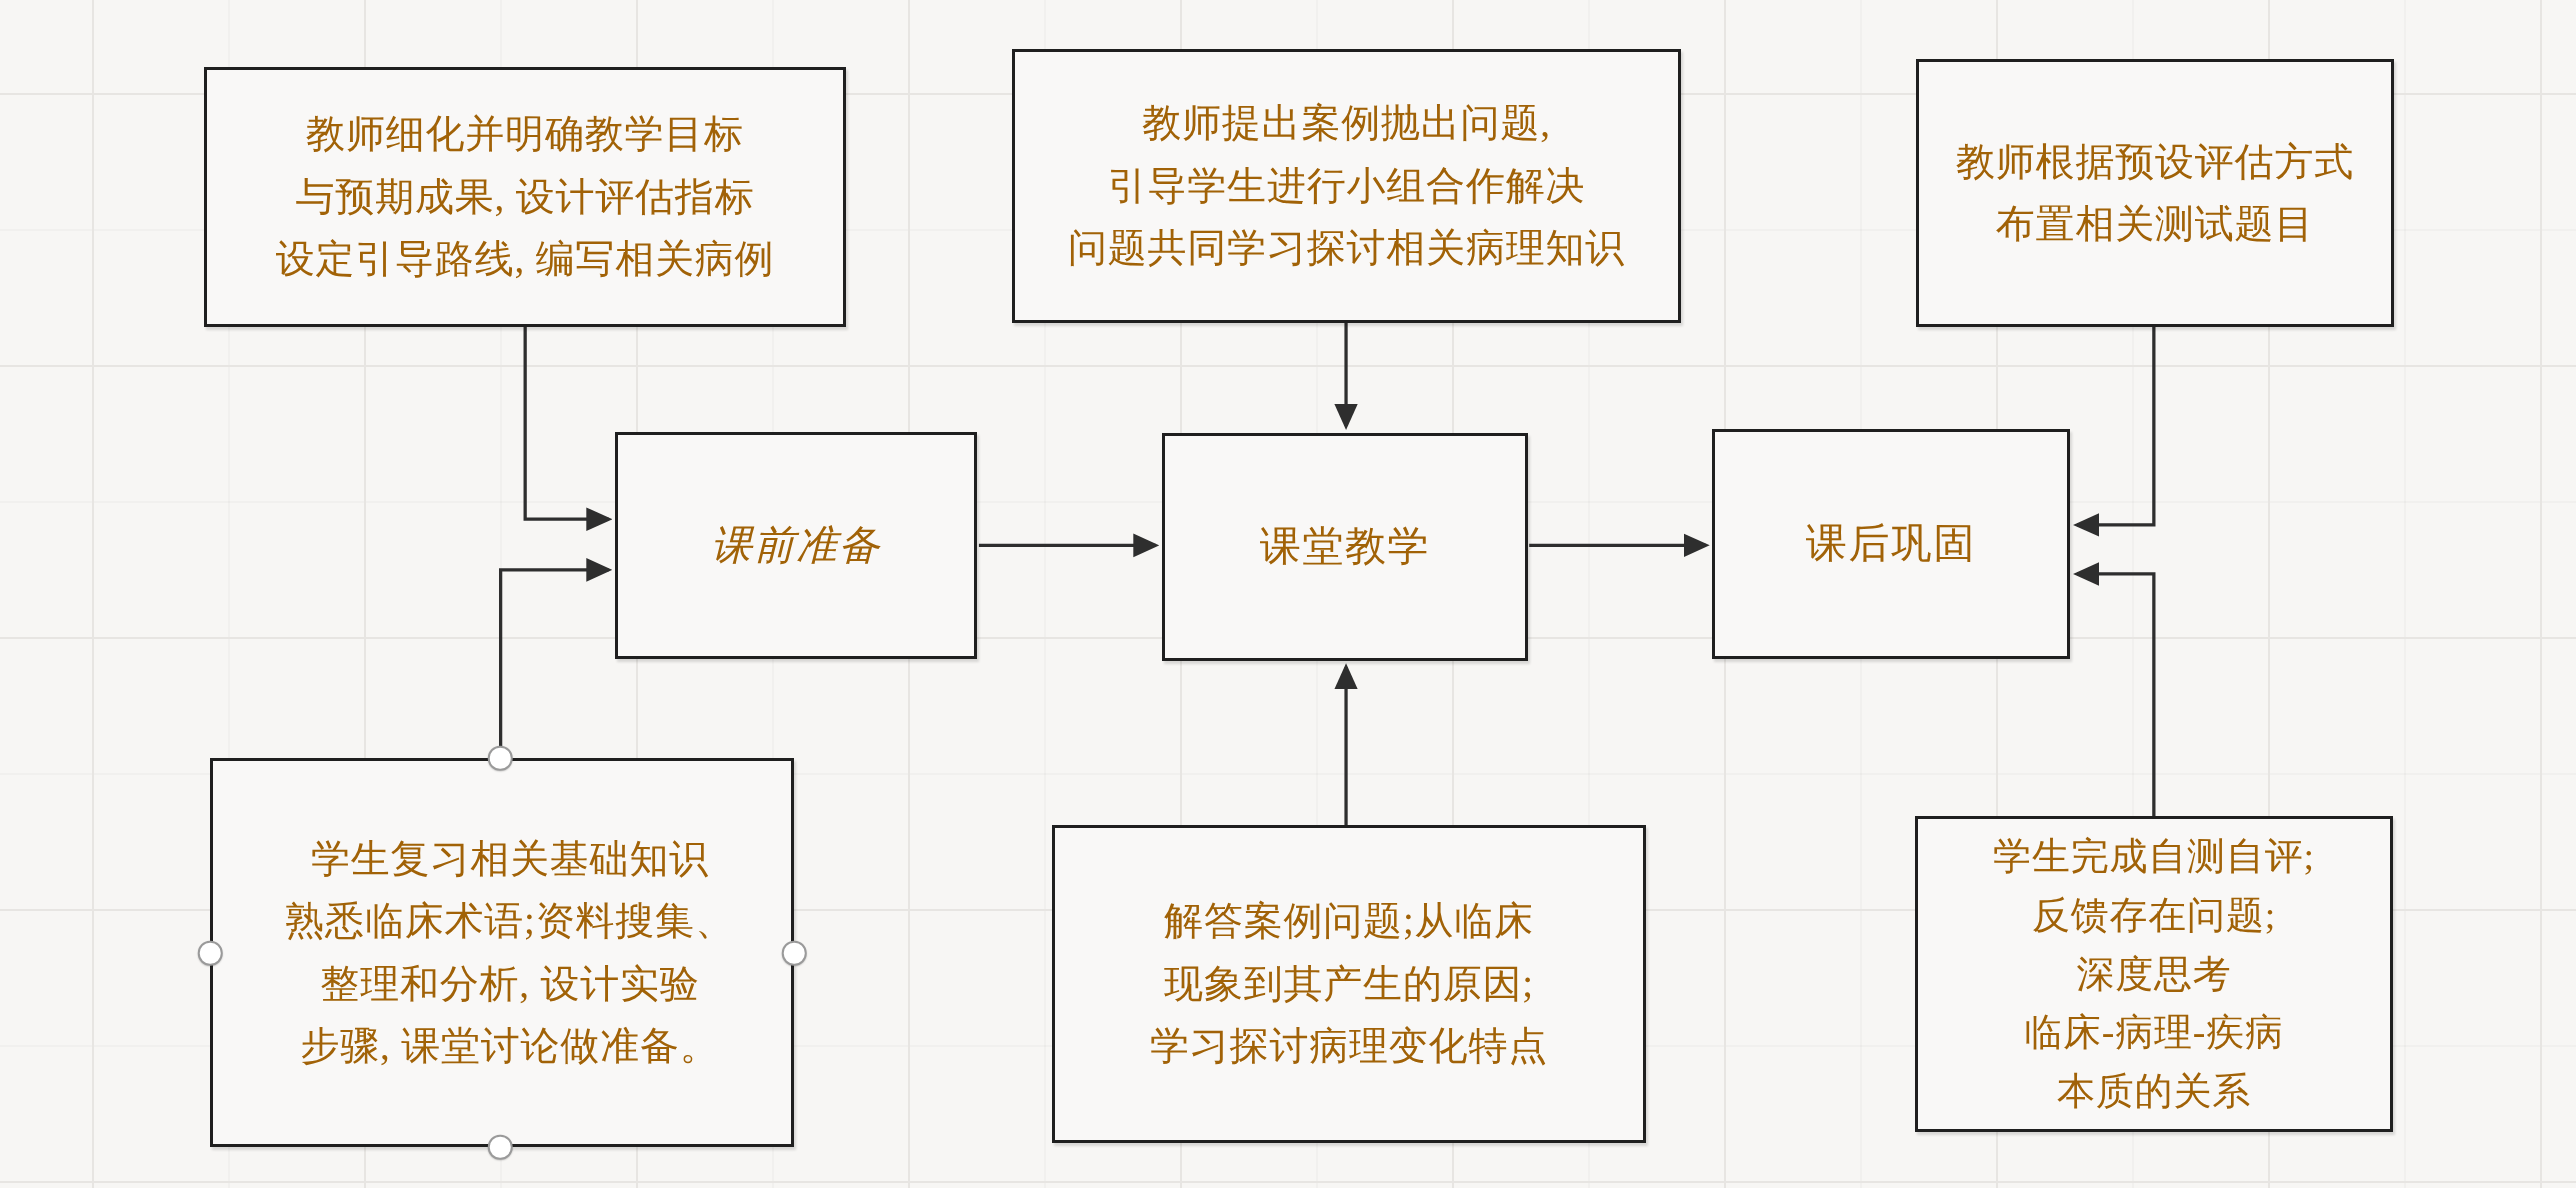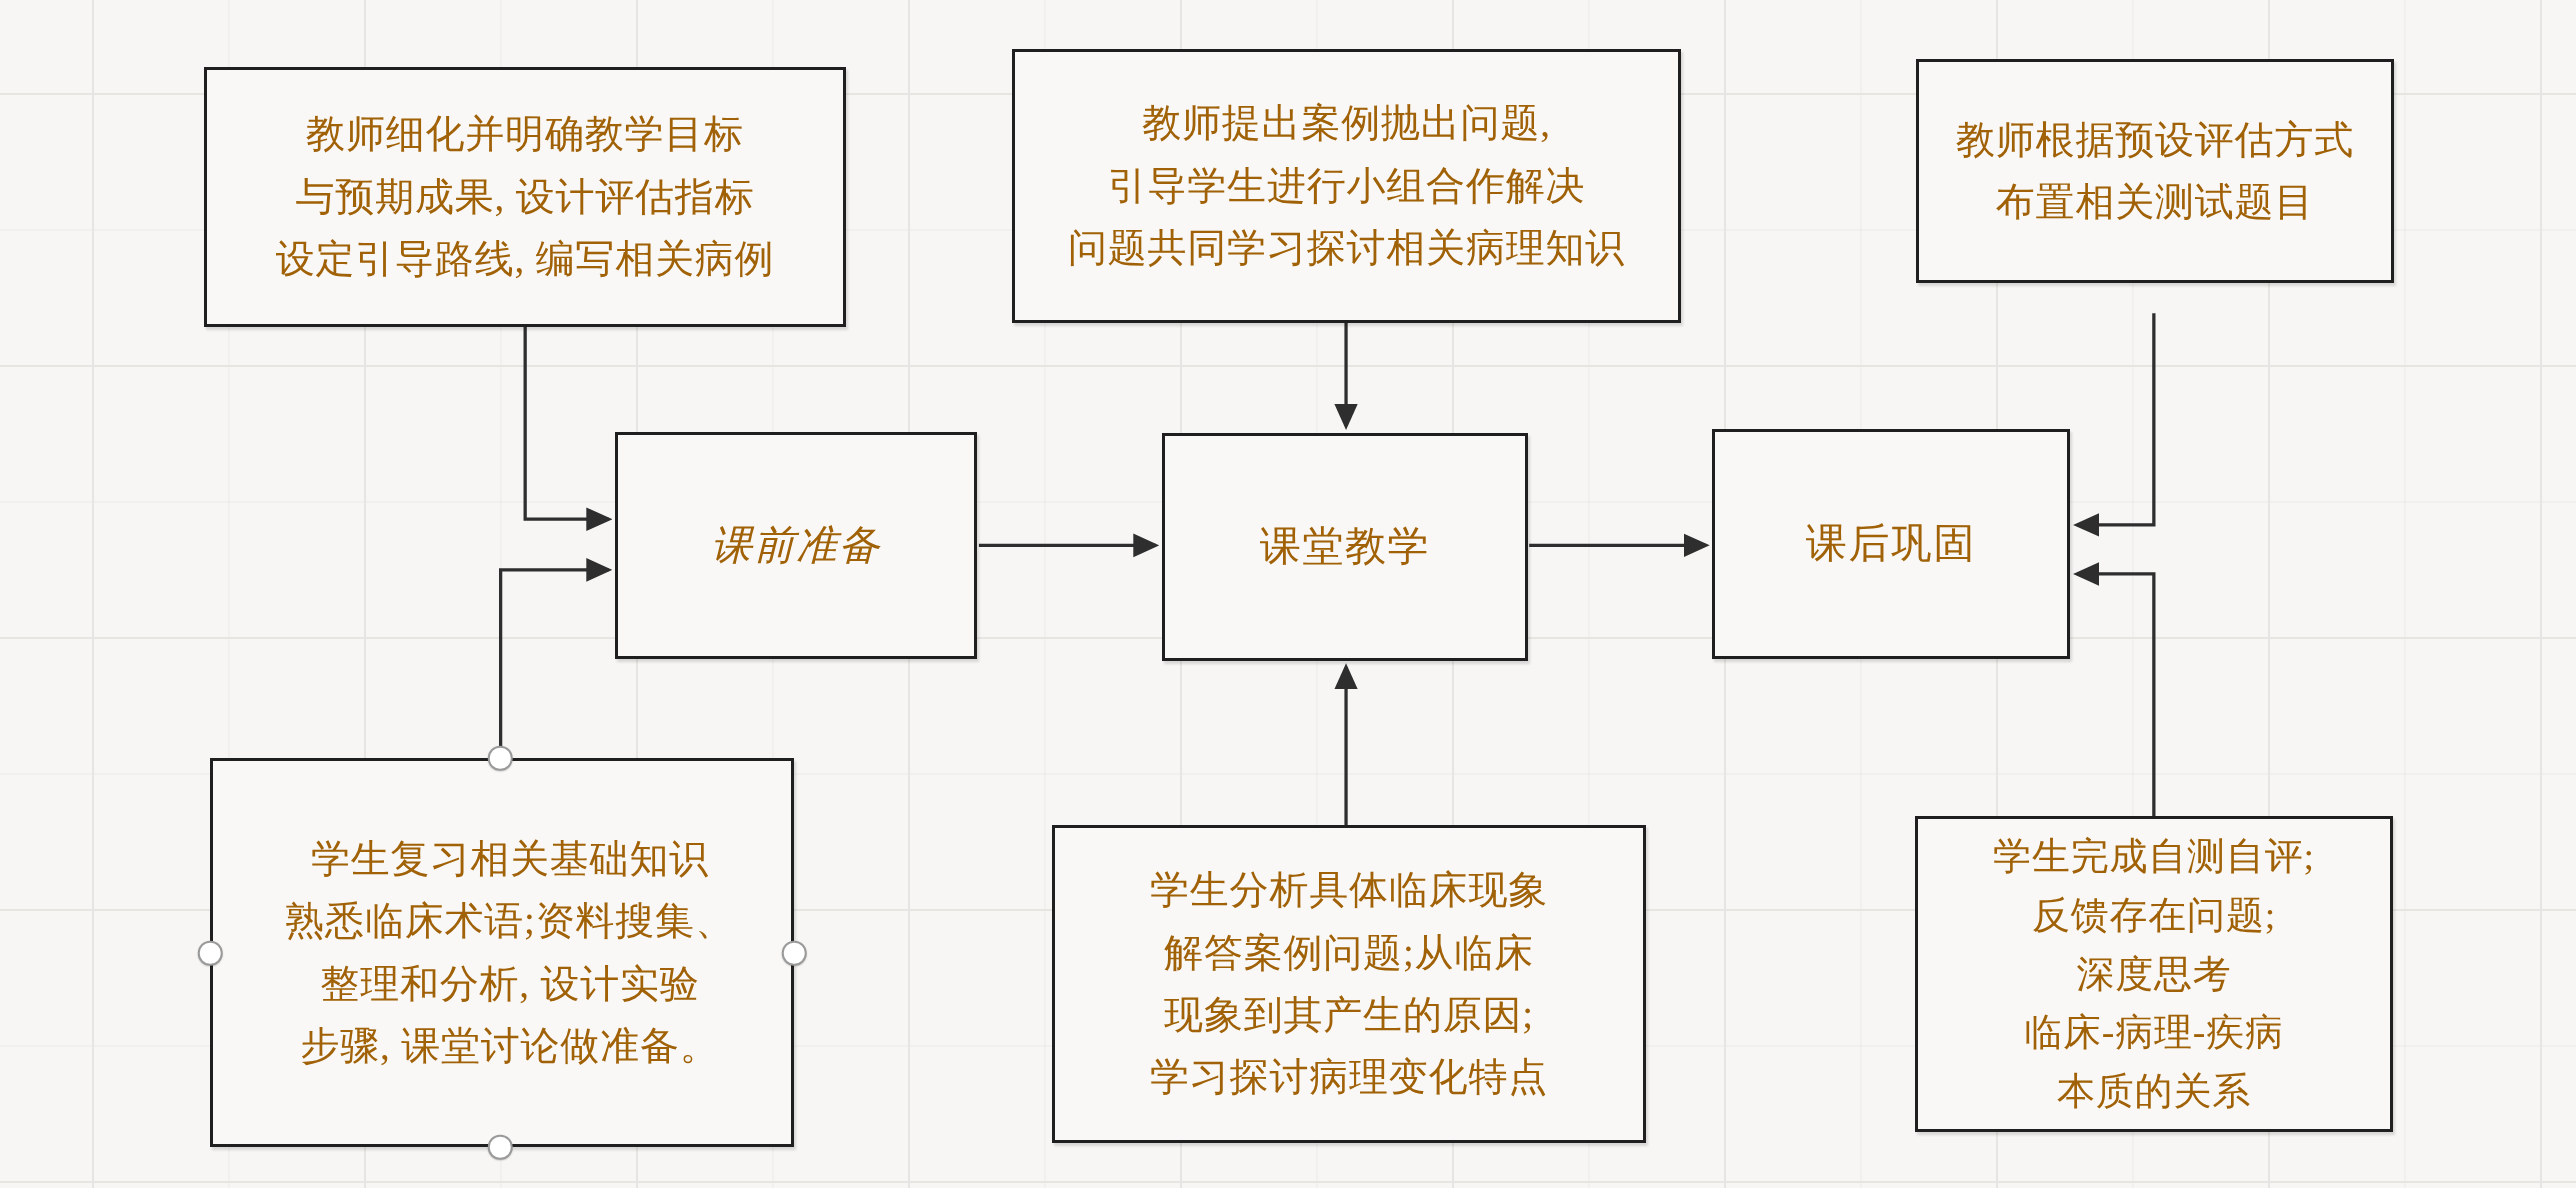--- a/index.html
+++ b/index.html
@@ -34,21 +34,21 @@
   .detail-sm{font-size:38px;line-height:1.55;letter-spacing:0.8px;}
   .stage{font-size:41px;line-height:1.2;letter-spacing:1.6px;}
   .handle{
     position:absolute;width:24.5px;height:24.5px;border-radius:50%;box-sizing:border-box;
     background:var(--handle-fill,#ffffff);border:2.5px solid var(--handle-ring,#9a9a9a);
     transform:translate(-50%,-50%);box-shadow:0 0.8px 1.6px rgba(0,0,0,0.2);
   }
   
   #b-teacher-prep  {left:204px; top:67px;  width:642px; height:260px;}
   #b-teacher-class {left:1012px;top:49px;  width:669px; height:274px;}
-  #b-teacher-after {left:1916px;top:59px;  width:478px; height:224px;}
+  #b-teacher-after {left:1916px;top:59px;  width:478px; height:268px;}
   #b-stage-before  {left:615px; top:432px; width:362px; height:227px;font-style:italic;}
   #b-stage-class   {left:1162px;top:433px; width:366px; height:228px;}
   #b-stage-after   {left:1712px;top:429px; width:358px; height:230px;}
   #b-student-prep  {left:210px; top:758px; width:584px; height:389px;padding-left:16px;}
   #b-student-class {left:1052px;top:825px;width:594px; height:318px;}
   #b-student-after {left:1915px;top:816px; width:478px; height:316px;}
 </style>
 </head>
 <body>
 
@@ -100,21 +100,20 @@
   </div>
 
   <div class="box detail" id="b-student-prep">
     <span class="ln">学生复习相关基础知识</span>
     <span class="ln">熟悉临床术语;资料搜集、</span>
     <span class="ln">整理和分析, 设计实验</span>
     <span class="ln">步骤, 课堂讨论做准备。</span>
   </div>
 
   <div class="box detail" id="b-student-class">
-    <span class="ln">学生分析具体临床现象</span>
     <span class="ln">解答案例问题;从临床</span>
     <span class="ln">现象到其产生的原因;</span>
     <span class="ln">学习探讨病理变化特点</span>
   </div>
 
   <div class="box detail-sm" id="b-student-after">
     <span class="ln">学生完成自测自评;</span>
     <span class="ln">反馈存在问题;</span>
     <span class="ln">深度思考</span>
     <span class="ln">临床-病理-疾病</span>

